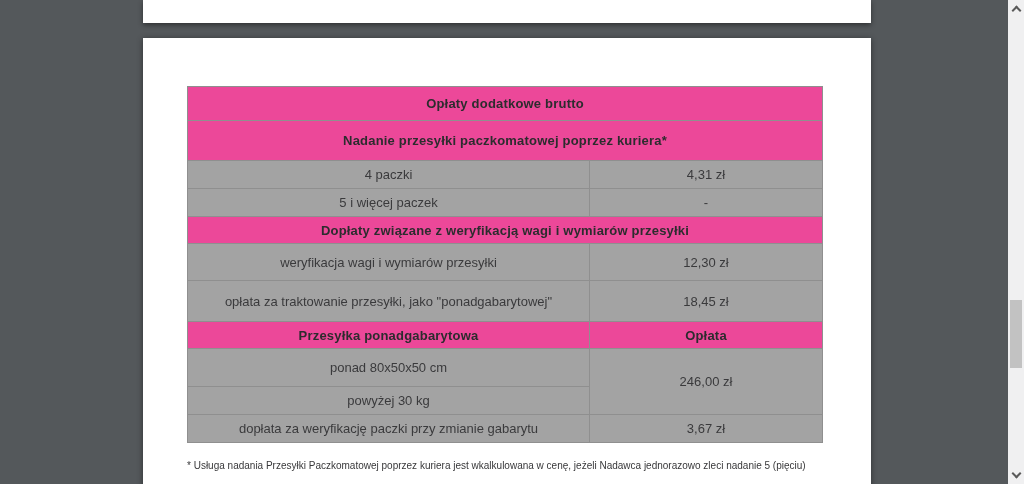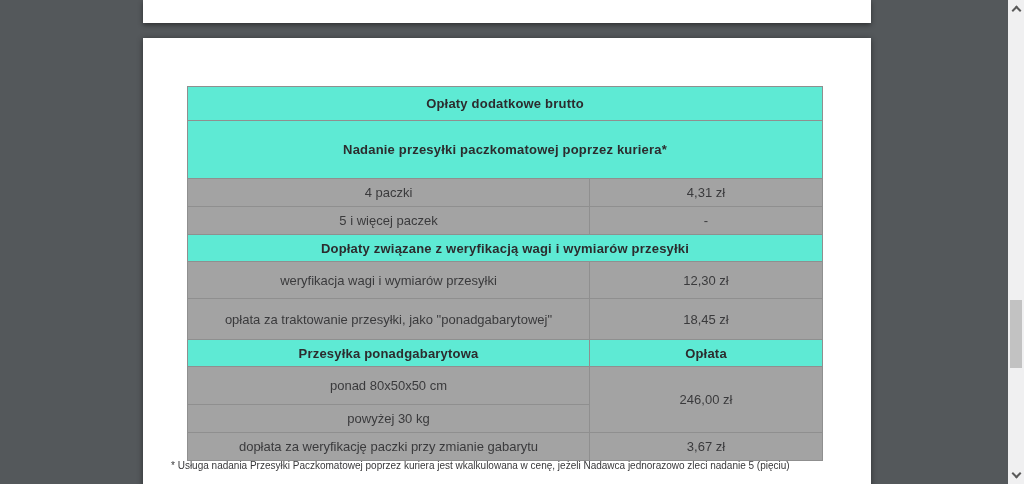--- a/index.html
+++ b/index.html
@@ -29,39 +29,39 @@
     table-layout: fixed;
   }
   table.fees th, table.fees td {
     border: 1px solid #8f8f8f;
     font-size: 13px;
     text-align: center;
     vertical-align: middle;
     padding: 2px 8px;
   }
   table.fees th.hdr {
-    background: #5eead4;
+    background: #ec4899;
     color: #2c2c2e;
     font-weight: bold;
     letter-spacing: 0.2px;
   }
   table.fees td {
     background: #a3a3a3;
     color: #3a3a3c;
     font-weight: normal;
   }
   tr.h34 { height: 34px; }
-  tr.h52 { height: 58px; }
+  tr.h52 { height: 40px; }
   tr.h28 { height: 28px; }
   tr.h27 { height: 27px; }
   tr.h37 { height: 37px; }
   tr.h41 { height: 41px; margin-top: 12px; }
   tr.h38 { height: 38px; }
   .footnote {
-    position: absolute; left: 28px; top: 421px;
+    position: absolute; left: 44px; top: 421px;
     font-size: 10px;
     line-height: 13px;
     color: #38383a;
     white-space: nowrap;
   }
   .scrollbar {
     position: absolute; right: 0; top: 0;
     width: 16px; height: 484px;
     background: #f0f0f1;
   }

